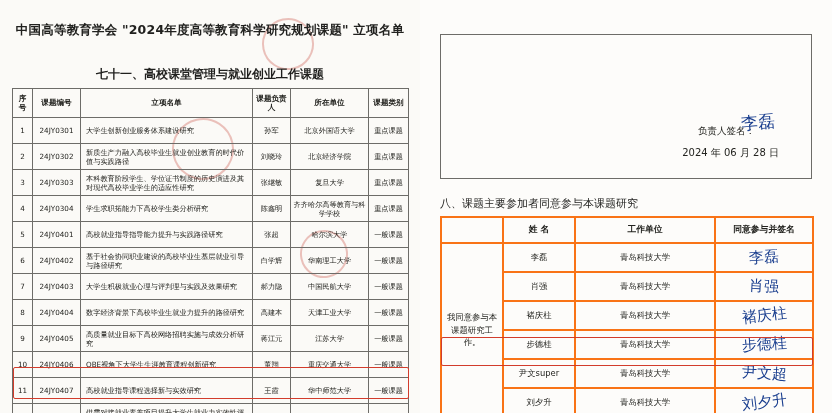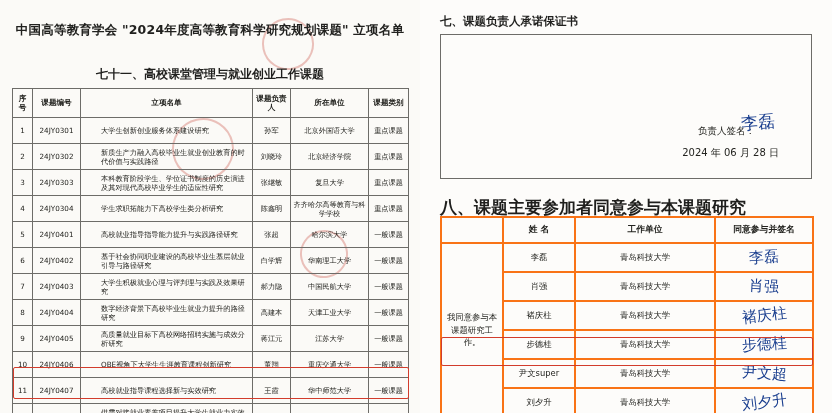--- a/index.html
+++ b/index.html
@@ -50,21 +50,21 @@
     font-size:7.2px;
     color:#23231f;
     padding:1px 2px;
     line-height:1.25;
     text-align:center;
     vertical-align:middle;
     height:23px;
     overflow:hidden;
   }
   table.l-table th{font-weight:bold;font-size:7.6px;height:26px;}
-  table.l-table td.name{text-align:left;padding-left:20px;}
+  table.l-table td.name{text-align:left;padding-left:5px;}
   .col-idx{width:20px;}
   .col-code{width:48px;}
   .col-name{width:172px;}
   .col-leader{width:38px;}
   .col-unit{width:78px;}
   .col-type{width:40px;}
   .hl-box{
     position:absolute;
     border:1.6px solid #d23c2c;
     border-radius:2px;
@@ -105,21 +105,21 @@
     font-size:17px;color:#1b3f8f;
     font-family:"DejaVu Serif","Liberation Serif",serif;
     transform:rotate(-5deg);
   }
   .date-line{
     position:absolute;right:32px;bottom:18px;
     font-size:10px;color:#23231f;
   }
   .r-h2{
     position:absolute;left:20px;top:196px;
-    font-size:17px;font-weight:bold;color:#1f1f1d;
+    font-size:11px;font-weight:normal;color:#1f1f1d;
   }
   table.r-table{
     position:absolute;left:20px;top:216px;
     width:372px;
     border-collapse:collapse;
     table-layout:fixed;
   }
   table.r-table th,table.r-table td{
     border:2px solid #f97316;
     font-size:8.4px;
@@ -288,21 +288,20 @@
         </tbody>
     </table>
 
     <div class="hl-box" style="left:13px;top:367px;width:394px;height:30px;"></div>
   </div>
 
   <div class="divider-v"></div>
 
   <div class="right-doc">
 
-    <div class="r-h1">七、课题负责人承诺保证书</div>
 
     <div class="r-box">
       <div class="sig-line">负责人签名：</div>
       <div class="sig-hand">李磊</div>
       <div class="date-line">2024 年 06 月 28 日</div>
     </div>
 
     <div class="r-h2">八、课题主要参加者同意参与本课题研究</div>
 
     <table class="r-table">

